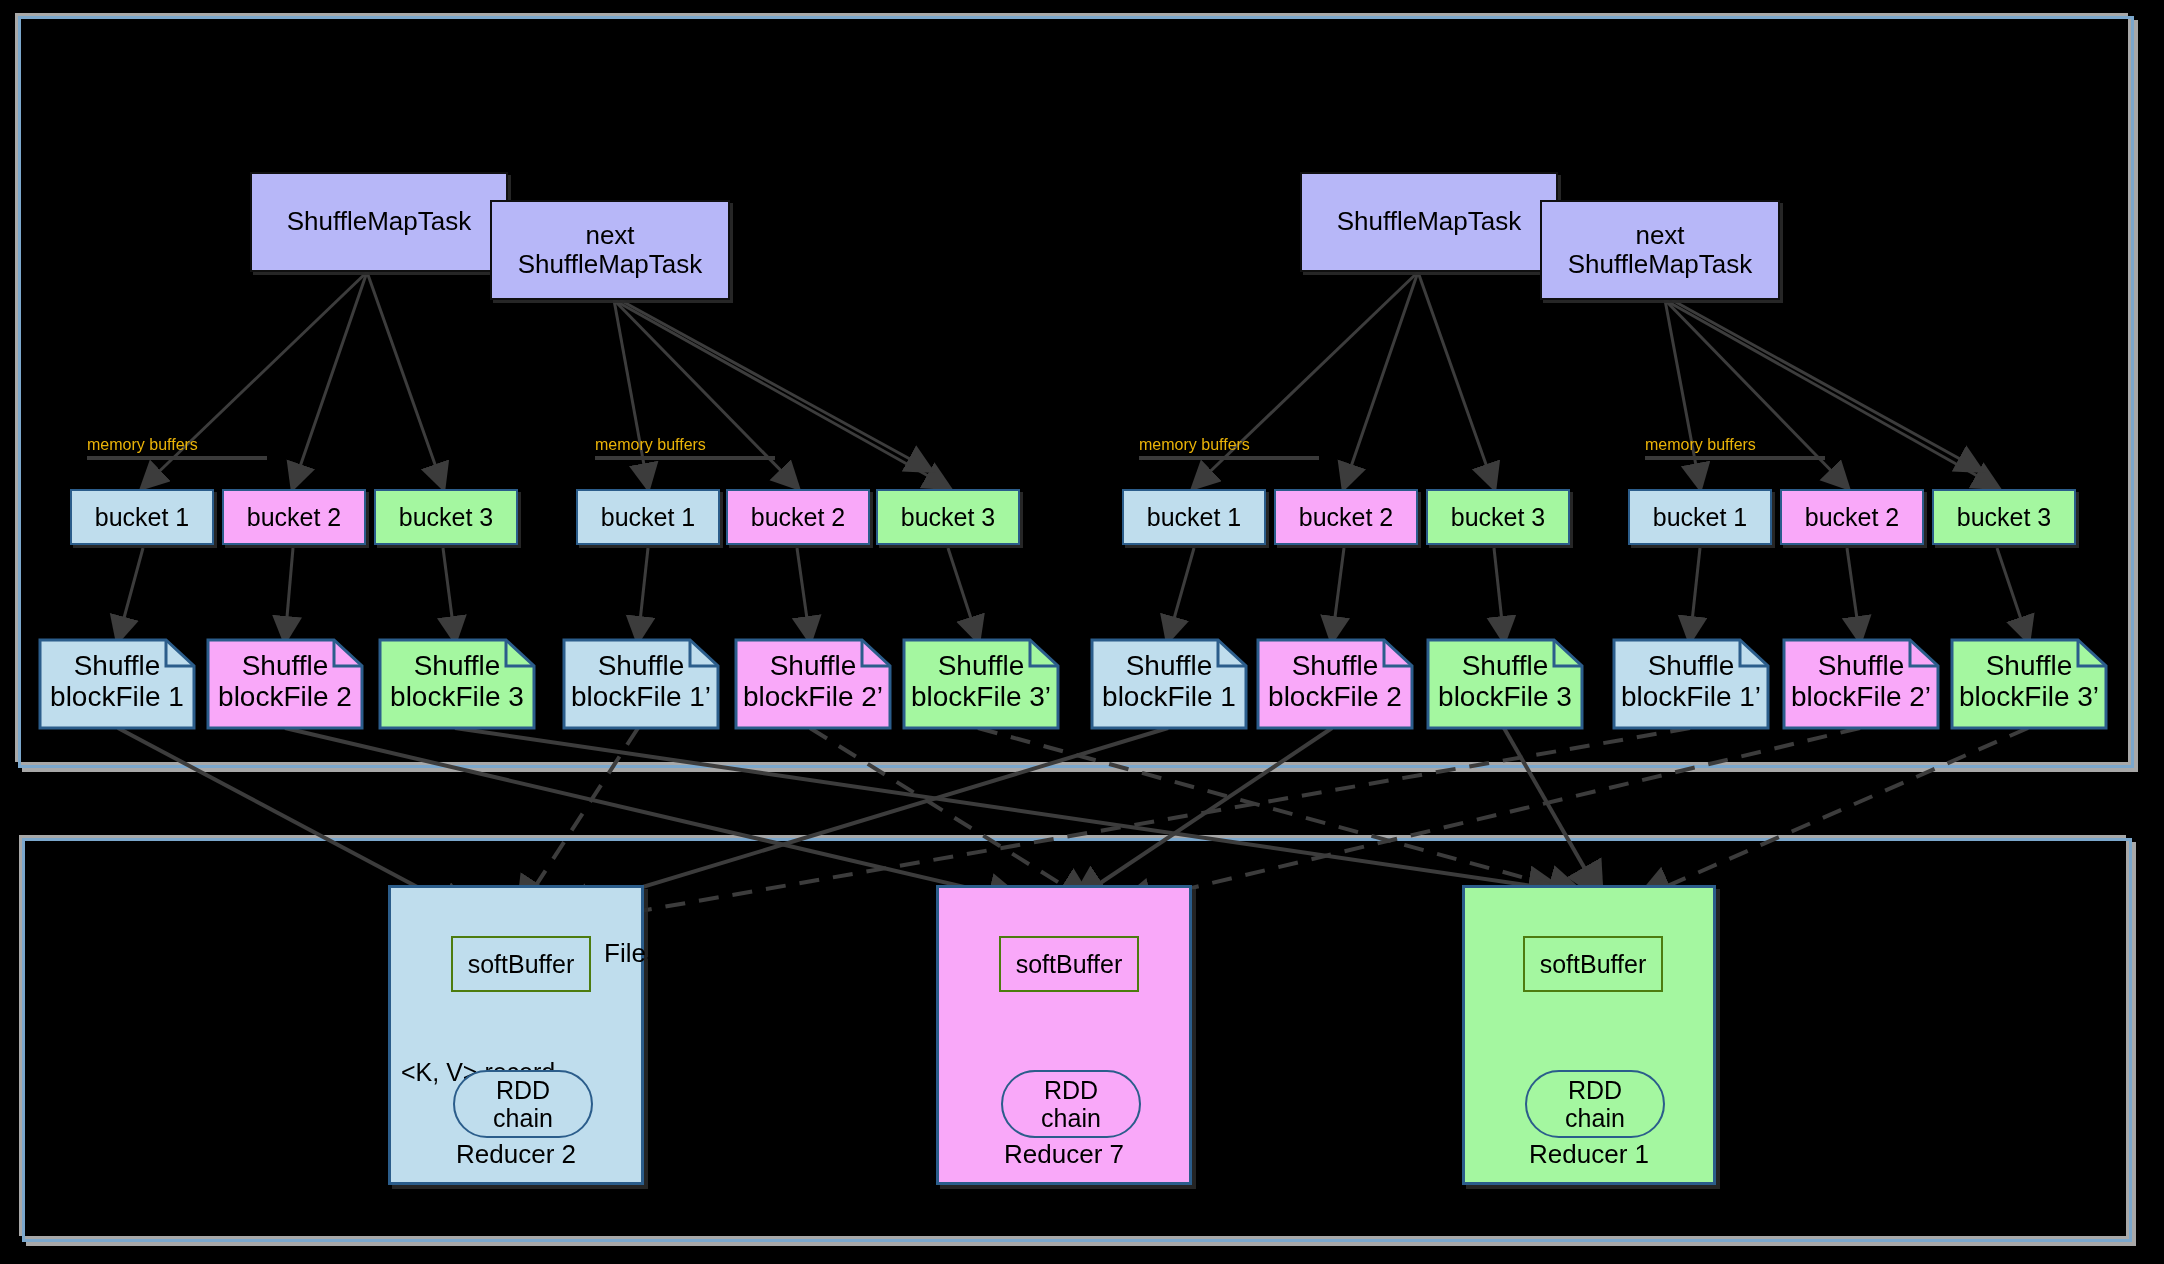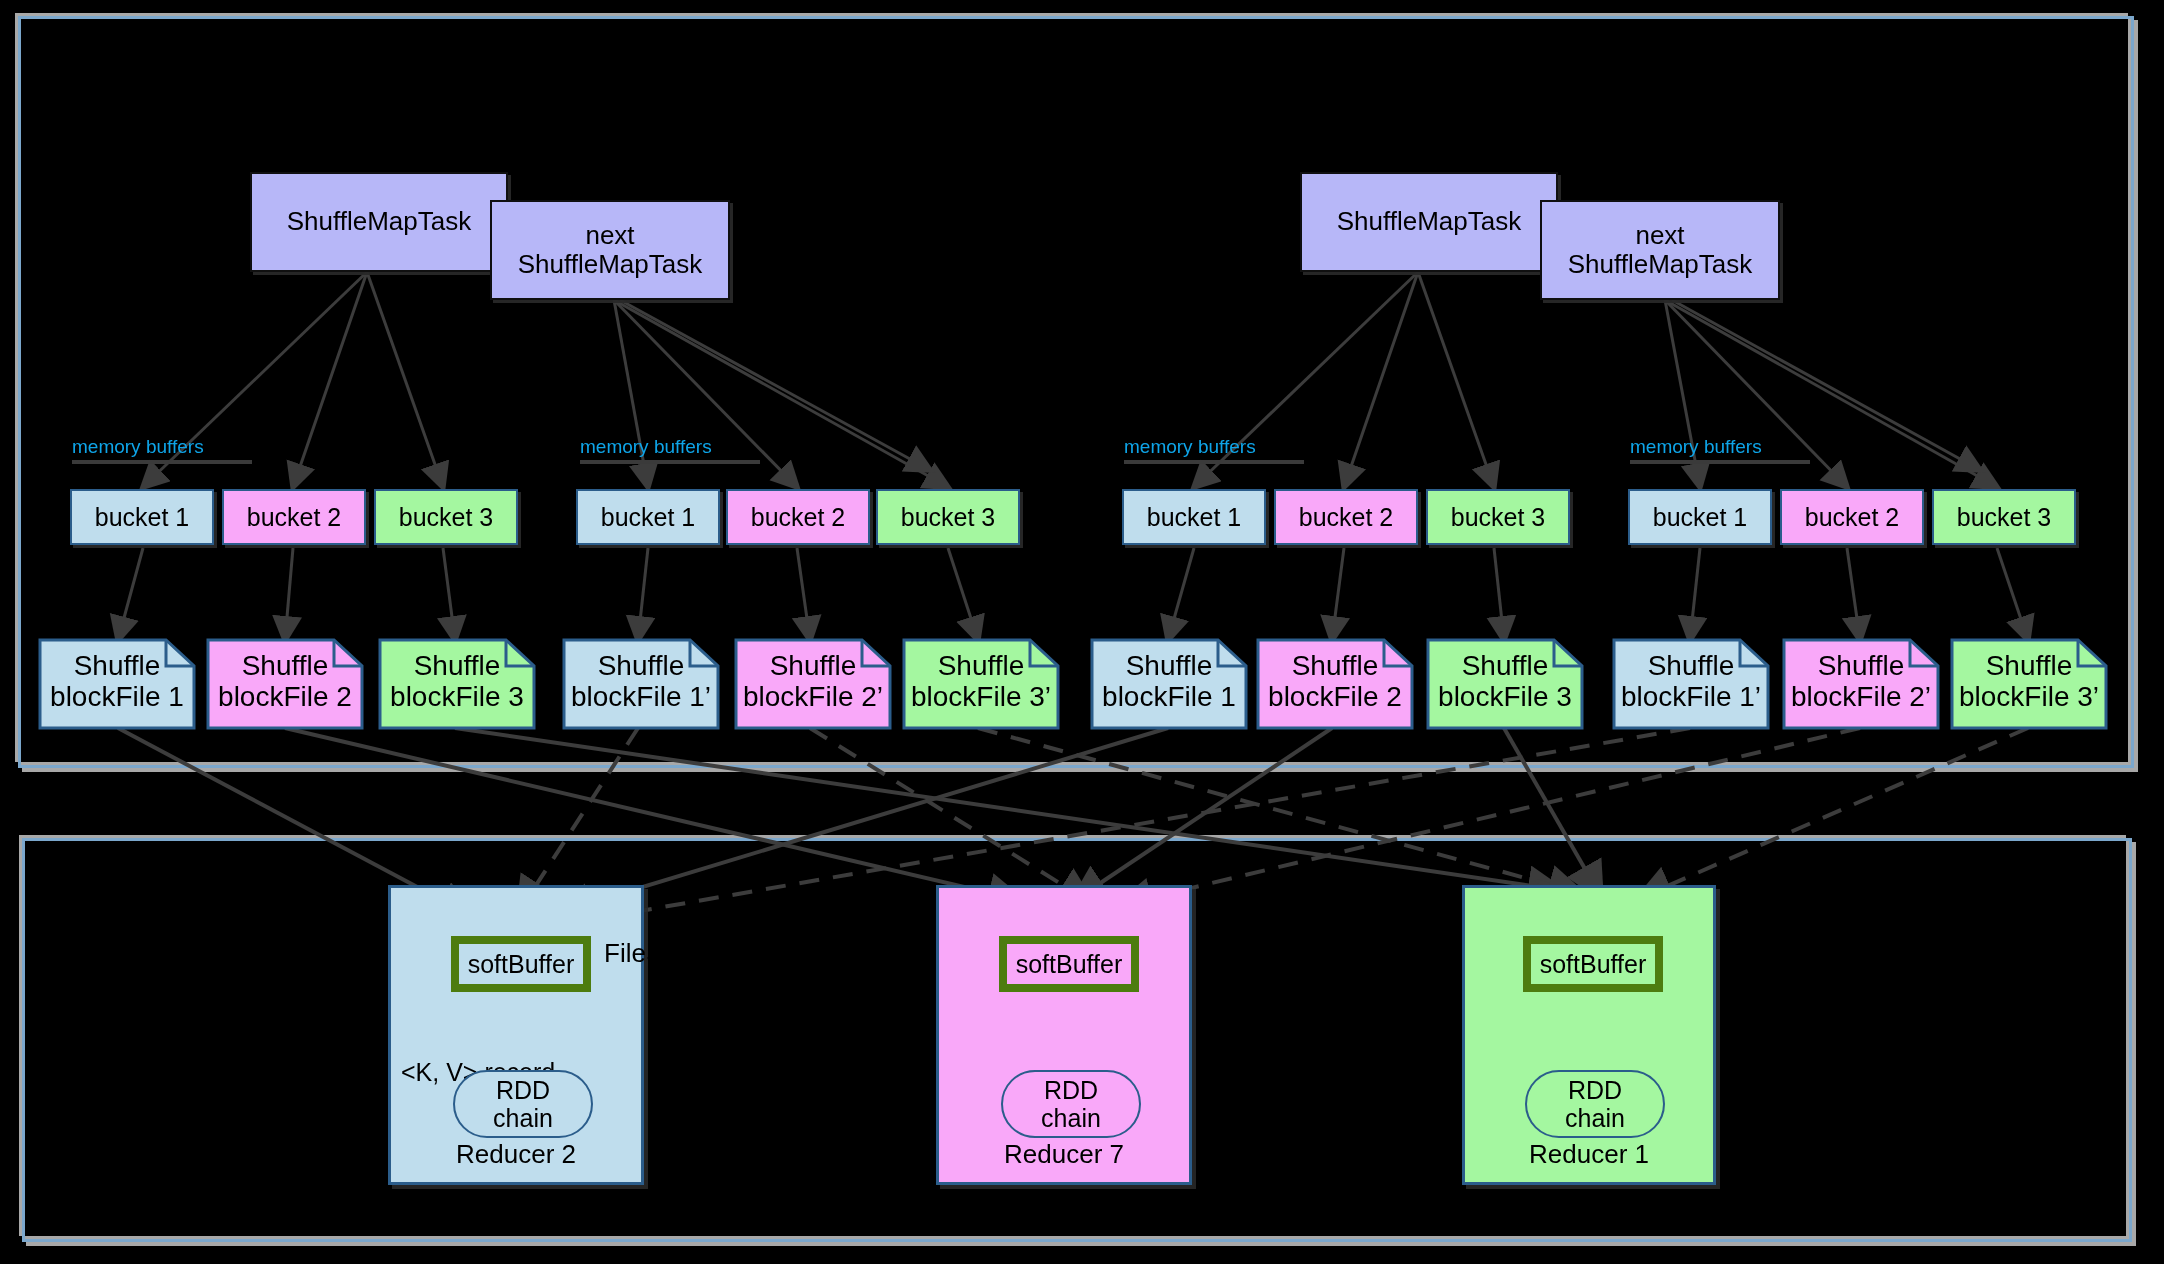--- a/index.html
+++ b/index.html
@@ -79,24 +79,25 @@
     position: absolute;
     left: 0; top: 0; right: 0; bottom: 0;
     display: flex; align-items: center; justify-content: center;
     text-align: center; line-height: 1.1;
     color: #000;
     padding-bottom: 2px;
   }
 
   .grouplabel {
     position: absolute;
-    color: #0ea5e9;
-    font-size: 19px;
+    color: #eab308;
+    font-size: 16px;
     white-space: nowrap;
     z-index: 3;
+    margin-left: 15px;
   }
   .grouplabel .gl-under {
     display: block;
     height: 4px;
     background: #3a3a3a;
     margin-top: 2px;
   }
 
   .reducer {
     position: absolute;
@@ -108,21 +109,21 @@
   .reducer .red-title {
     position: absolute;
     left: 0; right: 0; bottom: 12px;
     text-align: center;
     font-size: 26px;
     color: #000;
   }
   .softbuffer {
     position: absolute;
     box-sizing: border-box;
-    border: 8px solid #4d7c0f;
+    border: 2px solid #4d7c0f;
     display: flex; align-items: center; justify-content: center;
     font-size: 25px; color: #000;
     background: inherit;
   }
   .rddchain {
     position: absolute;
     box-sizing: border-box;
     border: 2px solid #2b5d8b;
     border-radius: 34px;
     display: flex; align-items: center; justify-content: center;

